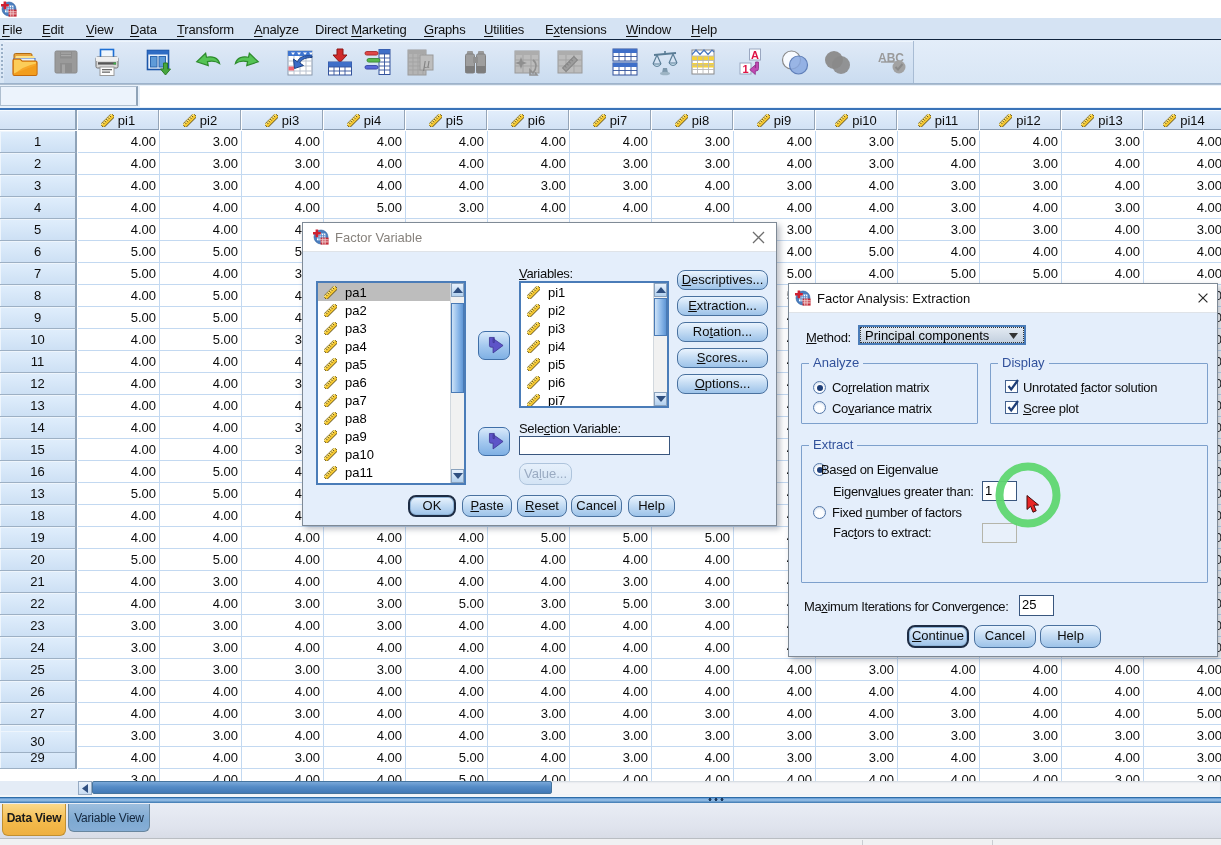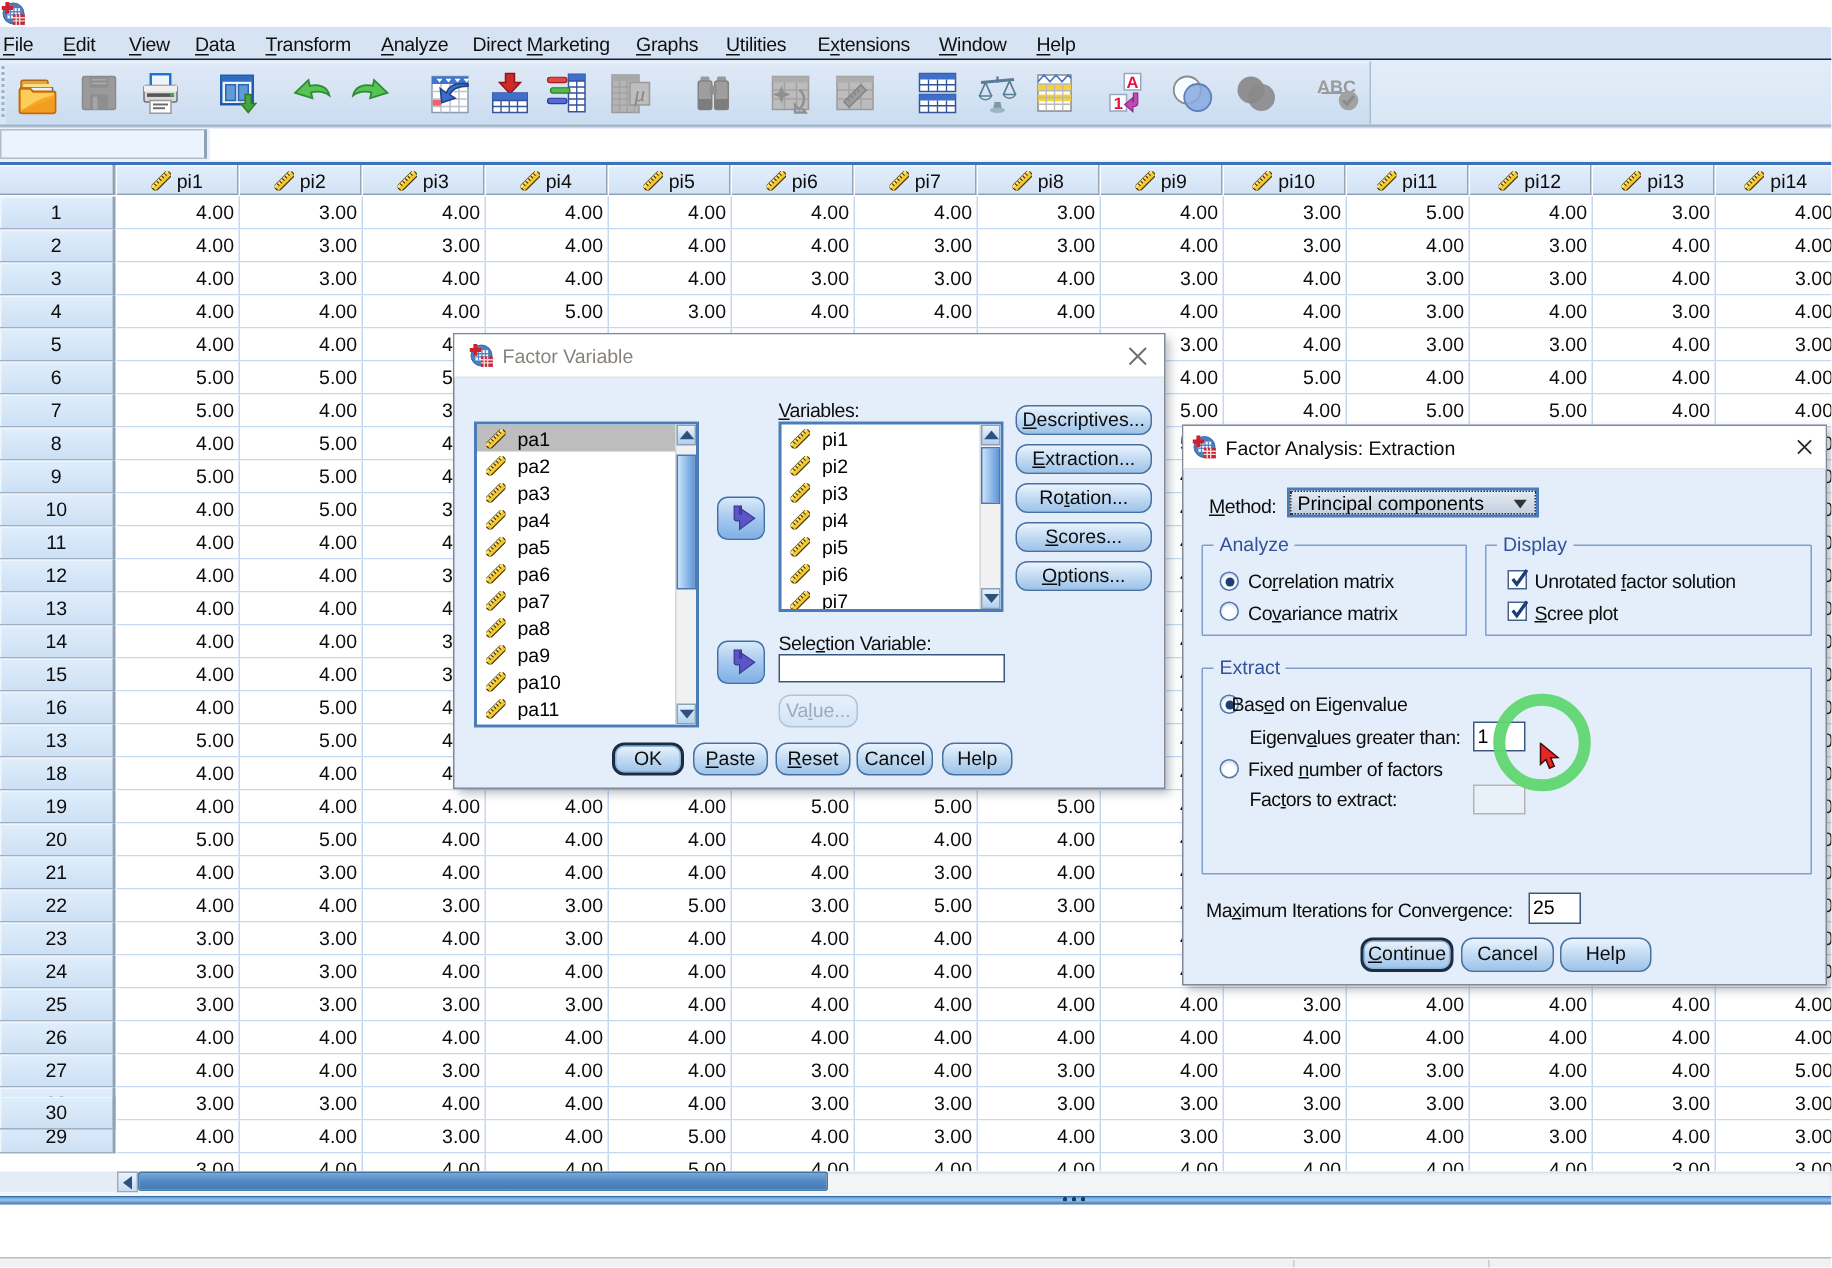--- a/index.html
+++ b/index.html
@@ -899,20 +899,24 @@
       <div id="hsbthumb"></div>
   <div id="hsbleft">
         <svg width="6" height="9" viewBox="0 0 6 9">
           <path d="M6 0 L0 4.5 L6 9 Z" fill="#2f4f80"></path>
         </svg>
       </div>
 </div>
 <div class="abs" id="splitter">
       <div id="splitdots"></div>
     </div>
+<div class="abs" id="tabbar">
+      <div class="tab" id="tab1">Data View</div>
+      <div class="tab" id="tab2">Variable View</div>
+    </div>
 <div class="abs" id="statusbar">
       <div class="stsep" style="left:862px"></div>
       <div class="stsep" style="left:992px"></div>
     </div>
 
 <div class="dlg" id="dlg1" style="left:302px; top:222px; width:475px; height:304px;">
   <div class="dlgtitle">
     <span class="ti"><svg width="16" height="16" viewBox="0 0 16 16">
             <circle cx="8" cy="8" r="7" fill="#4a7fc0"></circle>
             <circle cx="8" cy="8" r="7" fill="none" stroke="#2d5e9e" stroke-width="0.6"></circle>

